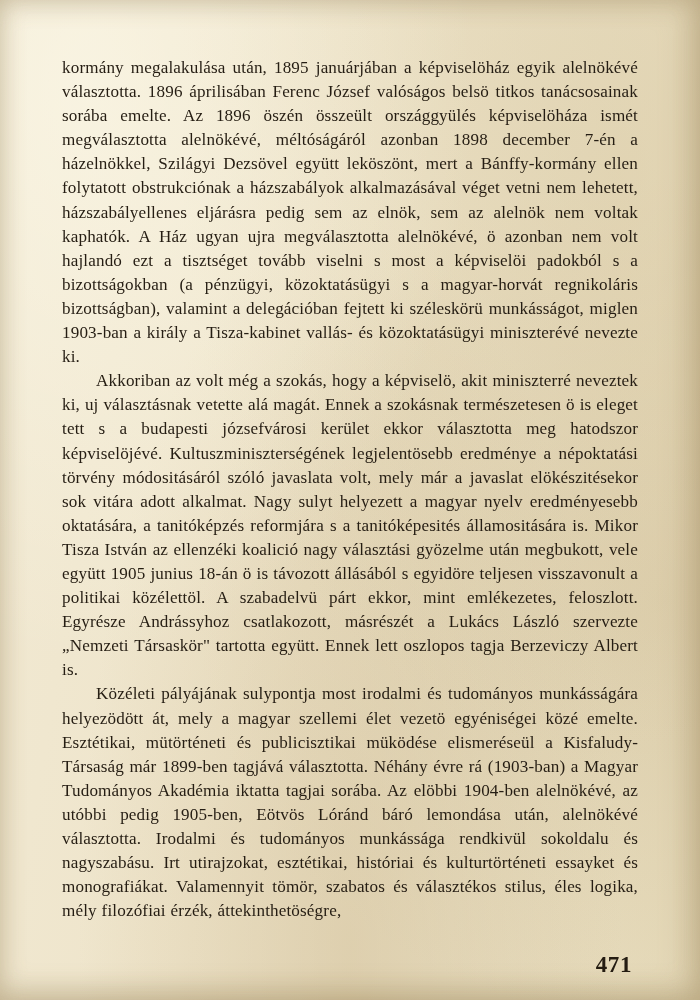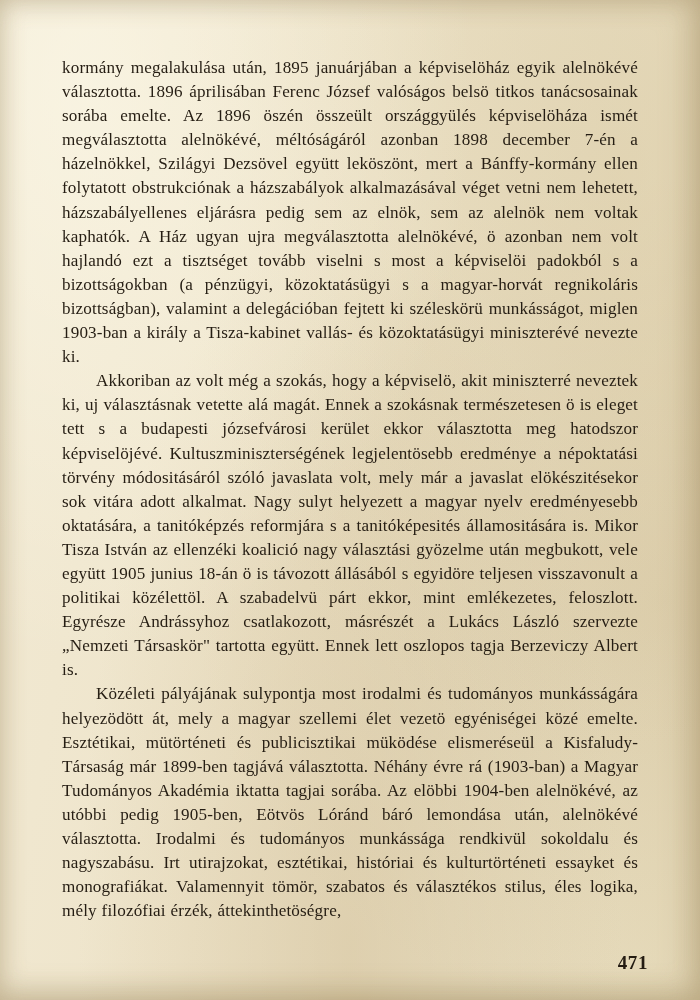--- a/index.html
+++ b/index.html
@@ -53,23 +53,23 @@
   }
   .body-text p {
     margin: 0;
     text-indent: 34px;
   }
   .body-text p.first {
     text-indent: 0;
   }
   .folio {
     position: absolute;
-    right: 52px;
+    right: 68px;
     top: 952px;
-    font-size: 19px;
+    font-size: 23px;
     font-weight: bold;
     letter-spacing: 0.6px;
     color: #241c12;
   }
 </style>
 </head>
 <body>
 
 <div class="page">
   <div class="content">

